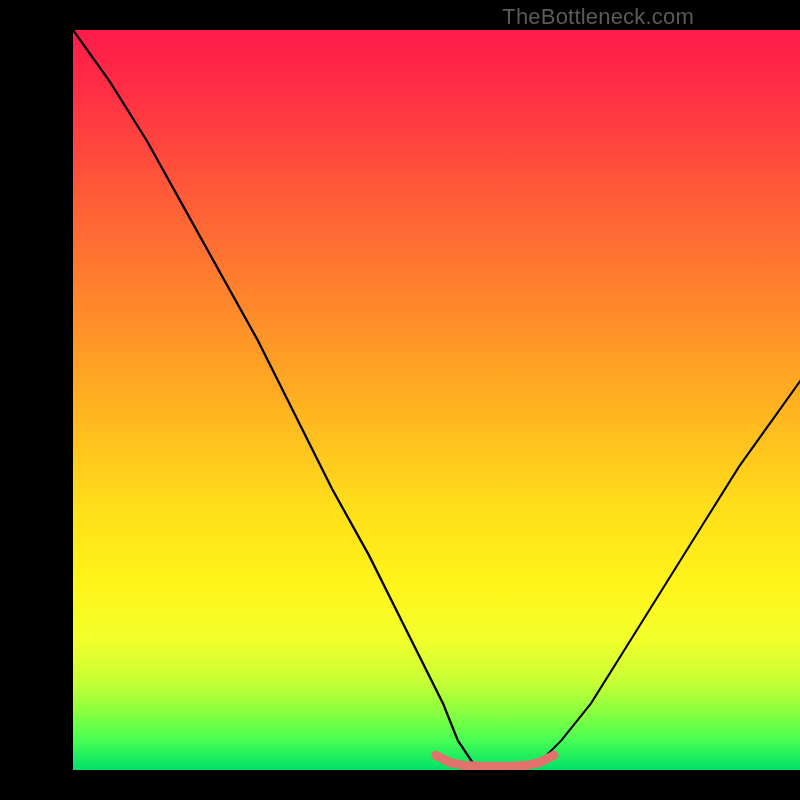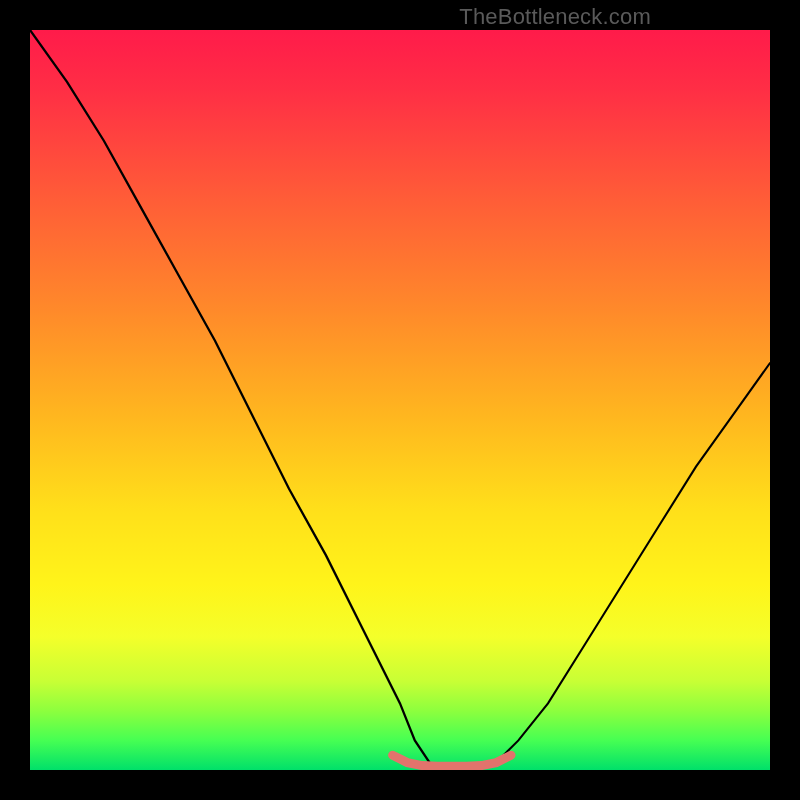--- a/index.html
+++ b/index.html
@@ -9,20 +9,21 @@
     height: 800px;
     overflow: hidden;
     background: #000;
     font-family: Arial, Helvetica, sans-serif;
   }
   .frame {
     position: relative;
     width: 661px;
     height: 800px;
     background: #000;
+    margin-left: 43px;
   }
   .watermark {
     position: absolute;
     top: 4px;
     right: 10px;
     color: #5a5a5a;
     font-size: 22px;
     font-weight: 500;
     letter-spacing: 0.2px;
     z-index: 5;

